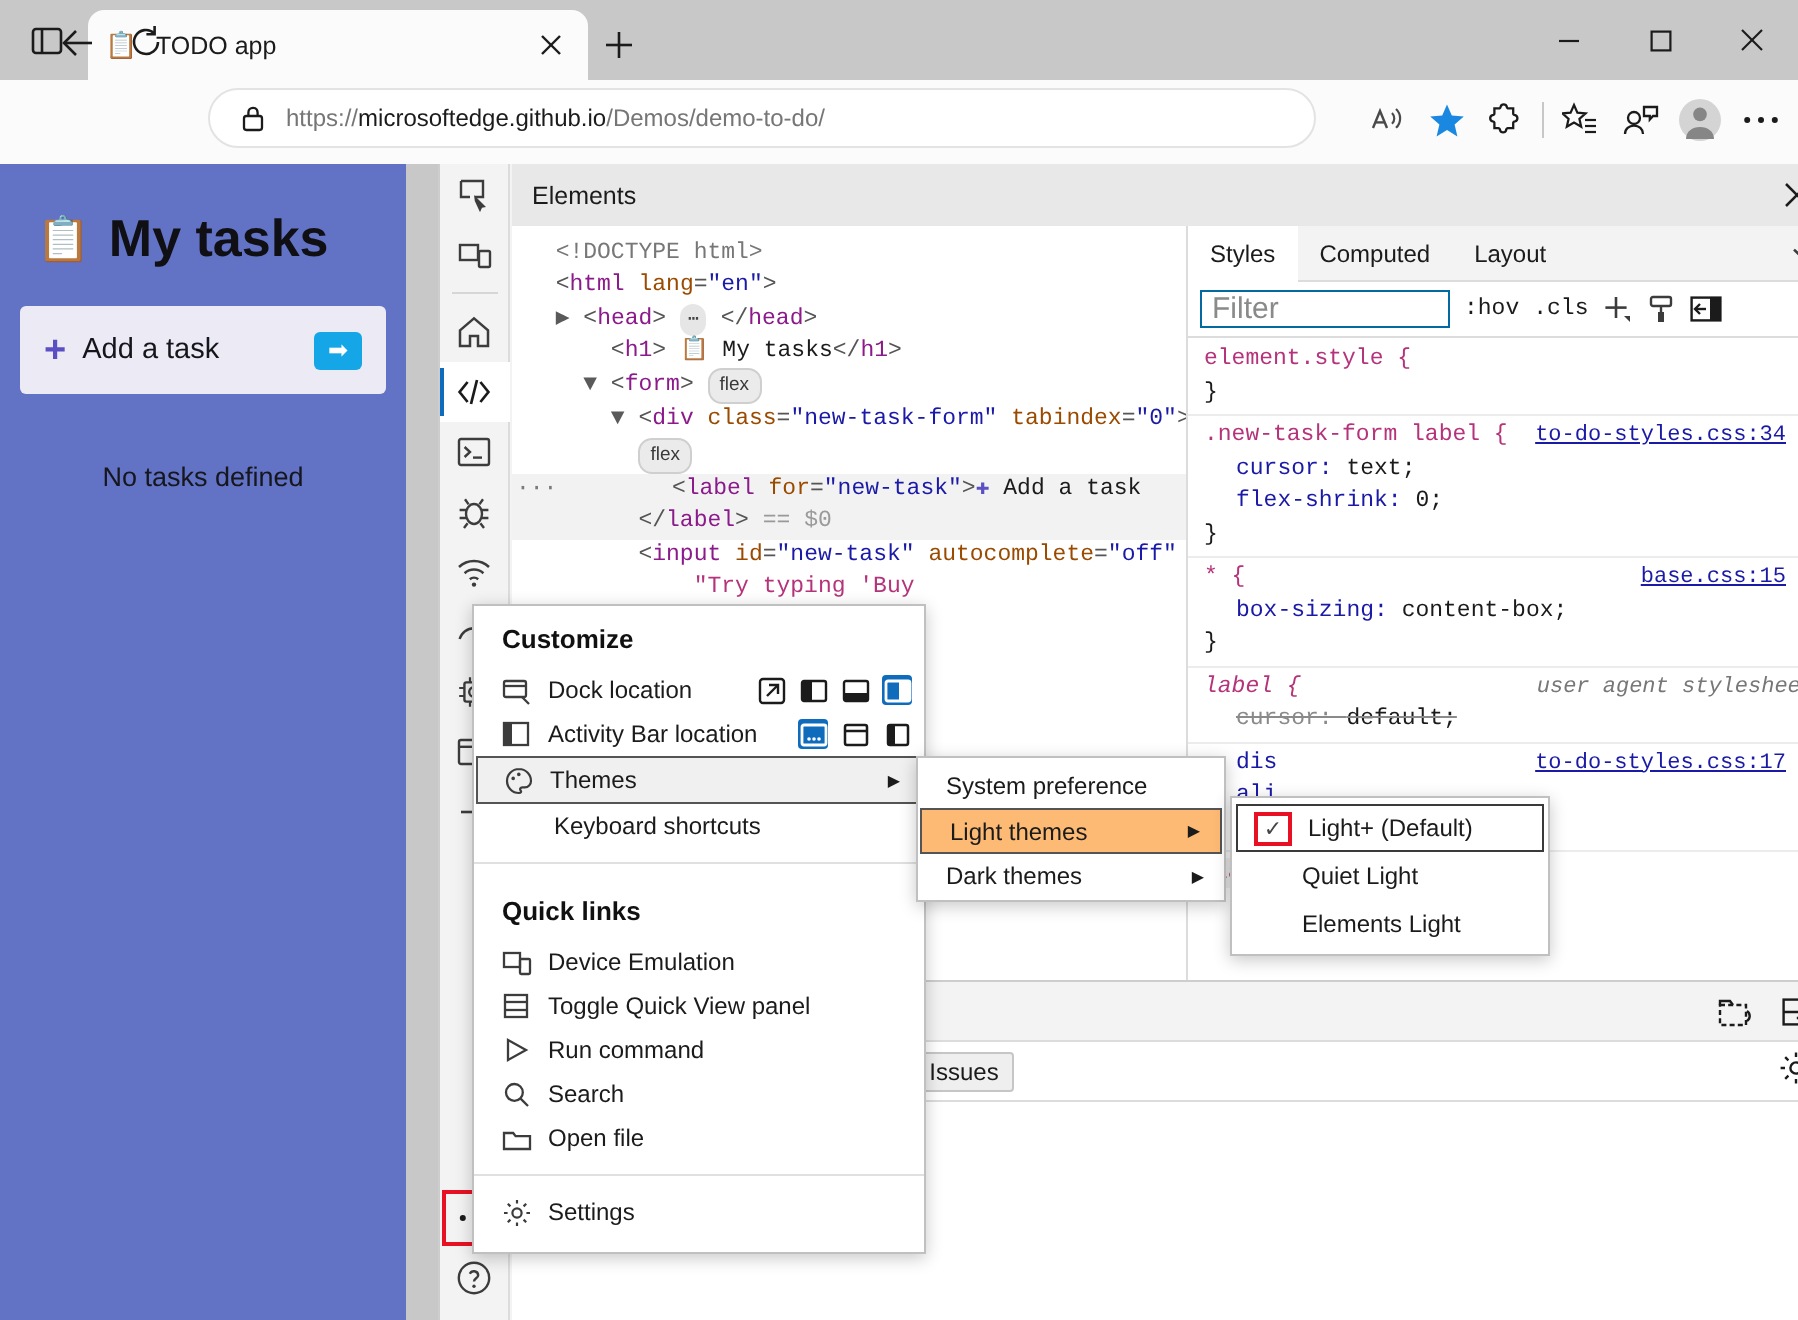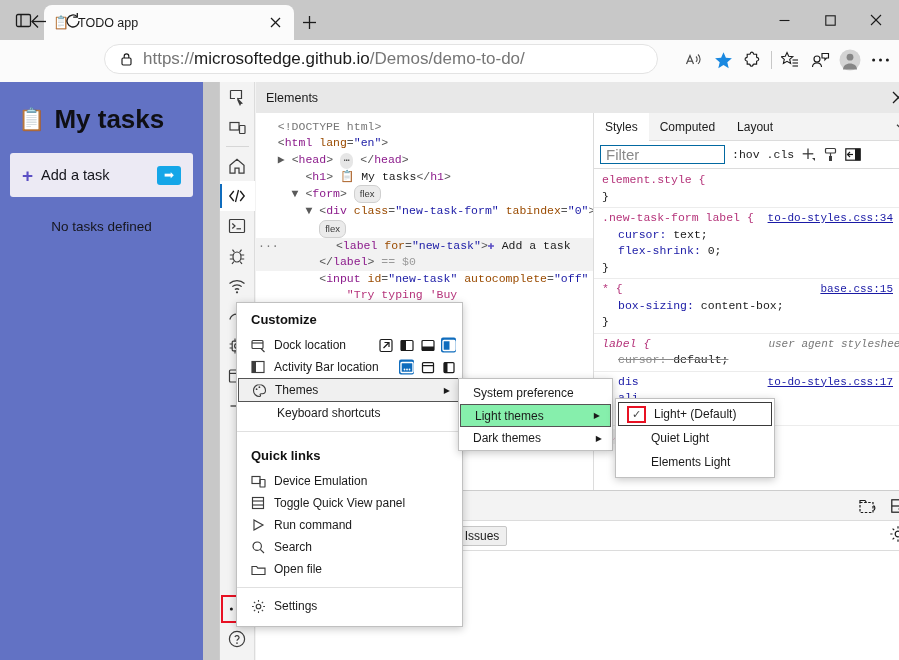--- a/index.html
+++ b/index.html
@@ -33,21 +33,21 @@
 
   
   .navbar { position:absolute; left:0; top:40px; width:899px; height:42px; background:#fbfbfb; }
   .nbtn { position:absolute; top:8px; width:26px; height:26px; display:flex; align-items:center; justify-content:center; }
   .urlbox {
     position:absolute; left:104px; top:44px; width:554px; height:30px;
     background:#ffffff; border:1px solid #e3e3e3; border-radius:15px;
     display:flex; align-items:center; padding:0 12px;
   }
   .lock { width:18px; height:18px; margin-right:8px; display:flex; align-items:center; justify-content:center; }
-  .urltext { font-size:17px; color:#1b1b1b; white-space:nowrap; }
+  .urltext { font-size:12px; color:#1b1b1b; white-space:nowrap; }
   .urltext .dim { color:#767676; }
   .urltext .strong { color:#1b1b1b; }
   .tb-icons { position:absolute; right:4px; top:46px; display:flex; align-items:center; }
   .tbi { width:30px; height:28px; display:flex; align-items:center; justify-content:center; }
   .divider-v { width:1px; height:18px; background:#c7c7c7; margin:0 3px; }
 
   
   .page {
     position:absolute; left:0; top:82px; width:203px; height:578px;
     background:#6272c4;
@@ -58,21 +58,21 @@
     font-family:"Liberation Sans", sans-serif;
   }
   .clip-emoji { font-size:22px; line-height:1; }
   .taskform {
     margin:18px 10px 0 10px; height:44px; background:#eceaf4; border-radius:3px;
     display:flex; align-items:center; padding:0 12px; gap:8px;
   }
   .plus-glyph { color:#5b4fc4; font-size:19px; font-weight:bold; line-height:1; }
   .taskform-label { flex:1; font-size:14.5px; color:#15151c; }
   .go-btn { width:24px; height:19px; background:#15a6e8; border-radius:3px; display:flex; align-items:center; justify-content:center; color:#fff; font-size:12px; }
-  .notasks { text-align:center; margin-top:22px; font-size:13.5px; color:#16161d; }
+  .notasks { text-align:center; margin-top:34px; font-size:13.5px; color:#16161d; }
 
   
   .devtools { position:absolute; left:203px; top:82px; width:696px; height:578px; background:#f3f3f3; border-left:1px solid #cdcdcd;margin-left:16px; }
   .activitybar {
     position:absolute; left:0; top:0; width:35px; height:578px;
     background:#f3f3f3; border-right:1px solid #dcdcdc;
     display:flex; flex-direction:column; align-items:center;
   }
   .ab-item { width:35px; height:30px; display:flex; align-items:center; justify-content:center; position:relative; }
   .ab-item.sel { background:#ffffff; }
@@ -153,21 +153,21 @@
   .opt { width:15px; height:15px; display:flex; align-items:center; justify-content:center; }
   .menu-sep { height:1px; background:#e0e0e0; margin:7px 0; }
 
   
   .submenu {
     position:absolute; left:458px; top:378px; width:155px; height:73px;
     background:#fff; border:1px solid #c0c0c0; box-shadow:0 2px 8px rgba(0,0,0,.22); z-index:50;
     padding:3px 0;
   }
   .submenu .mi2 { height:22px; display:flex; align-items:center; padding-left:14px; font-size:12px; position:relative; color:#1b1b1b; }
-  .submenu .mi2.sel { background:#86efac; border:1px solid #545454; height:23px; margin:0 1px; }
+  .submenu .mi2.sel { background:#fdba74; border:1px solid #545454; height:23px; margin:0 1px; }
 
   .submenu2 {
     position:absolute; left:615px; top:398px; width:160px; height:80px;
     background:#fff; border:1px solid #c0c0c0; box-shadow:0 2px 8px rgba(0,0,0,.22); z-index:60;
     padding:3px 0;
   }
   .submenu2 .mi3 { height:24px; display:flex; align-items:center; padding-left:8px; font-size:12px; color:#1b1b1b; }
   .submenu2 .mi3.sel { background:#fff; border:1px solid #3a3a3a; margin:0 2px; }
   .chk-red { width:19px; height:17px; border:2px solid #e81123; display:flex; align-items:center; justify-content:center; margin-right:6px; color:#444; font-size:11px; }
   .mi3-label { margin-left:2px; }

